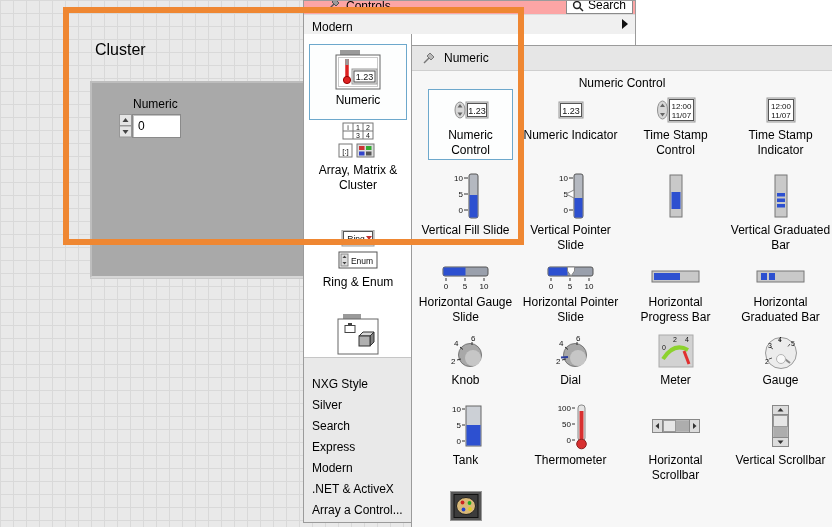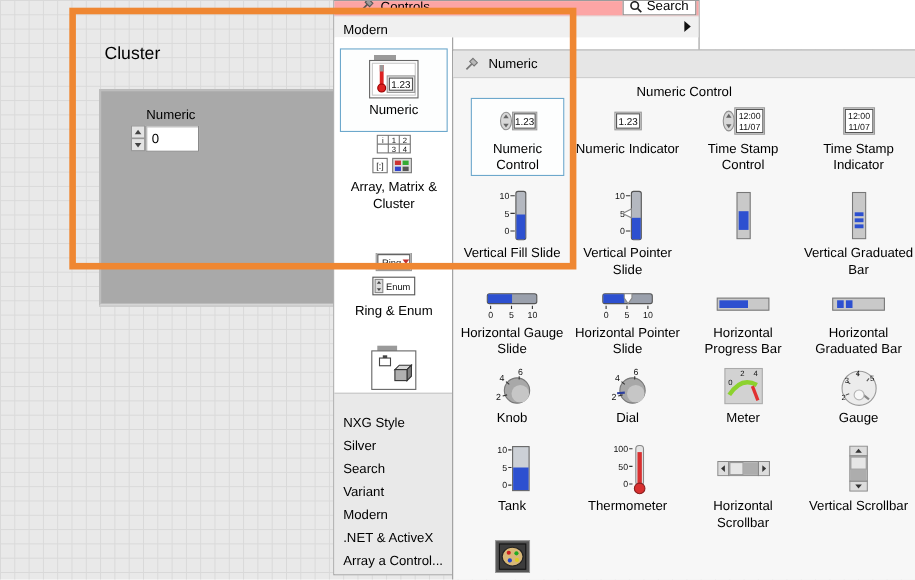--- a/index.html
+++ b/index.html
@@ -183,21 +183,21 @@
           <rect x="24" y="22" width="11" height="10" fill="#b0b0b0" stroke="#333"></rect>
         </svg>
         <div class="cat-label">Variant &amp; Class</div>
       </div>
     </div>
 
     <div class="styles-list">
       <div class="style-item">NXG Style</div>
       <div class="style-item">Silver</div>
       <div class="style-item">Search</div>
-      <div class="style-item">Variant</div>
+      <div class="style-item">Express</div>
       <div class="style-item">Modern</div>
       <div class="style-item">.NET &amp; ActiveX</div>
       <div class="style-item">Array a Control...</div>
     </div>
   </div>
 
   <div class="subpalette">
     <div class="sp-header">
       <svg width="14" height="14">
         <polygon points="8,2 12,6 9,9 5,5" fill="#b9b9b9" stroke="#777"></polygon>

